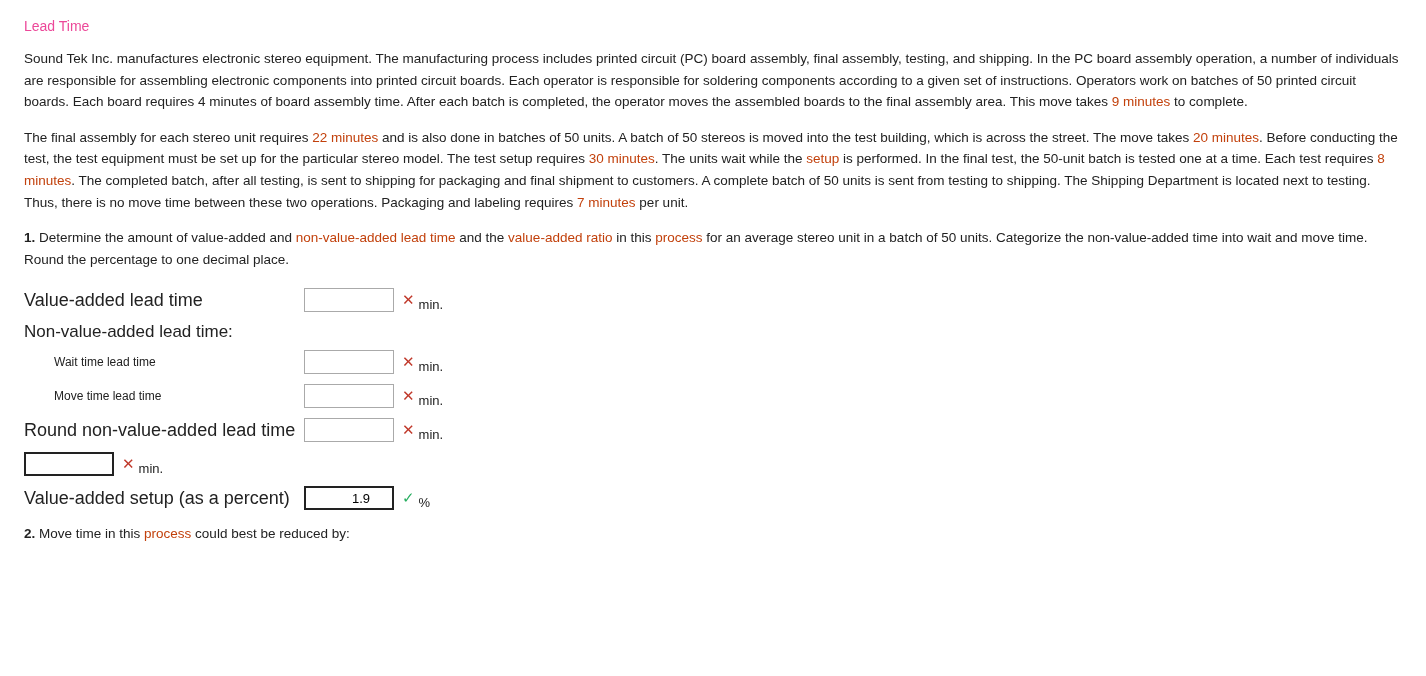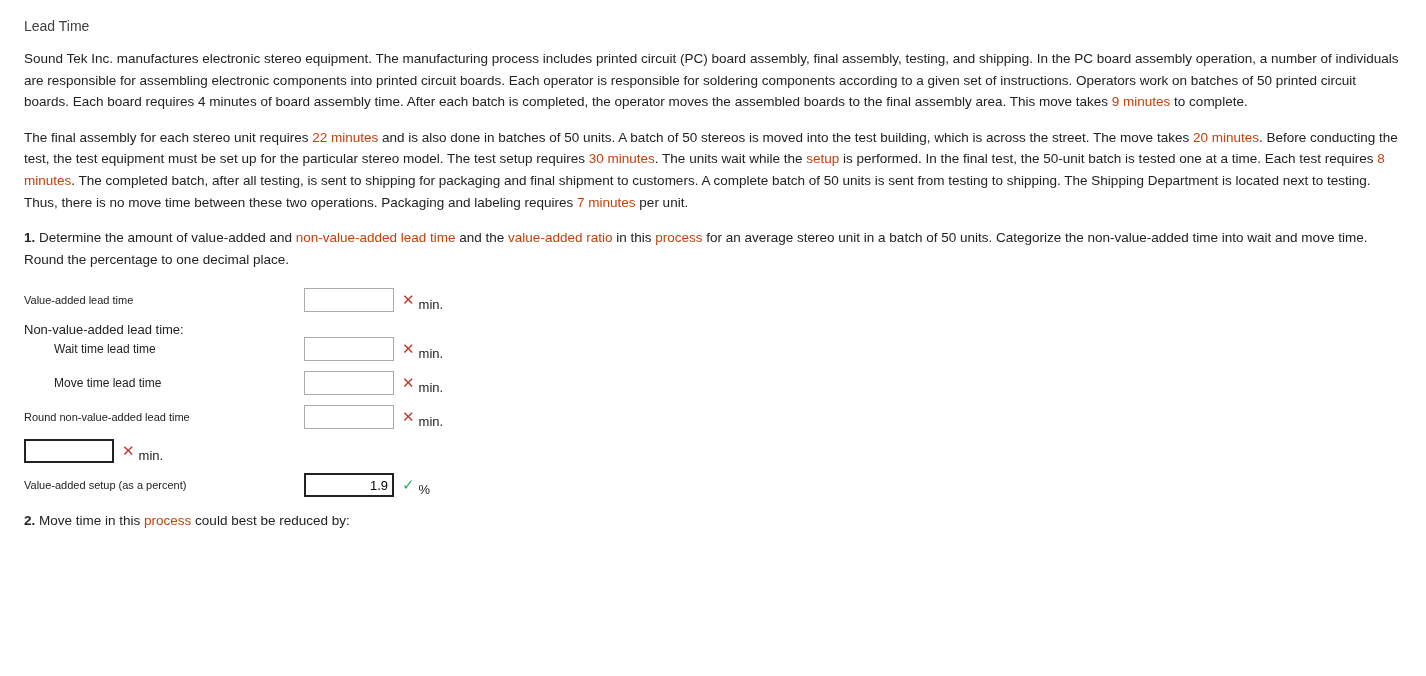--- a/index.html
+++ b/index.html
@@ -5,21 +5,21 @@
     * { box-sizing: border-box; margin: 0; padding: 0; }
     body {
       font-family: Arial, sans-serif;
       font-size: 13.5px;
       color: #222;
       background: #fff;
       padding: 18px 24px;
       max-width: 1426px;
     }
     .page-title {
-      color: #404040;
+      color: #ec4899;
       font-size: 14px;
       margin-bottom: 14px;
       font-weight: normal;
     }
     .paragraph {
       margin-bottom: 14px;
       line-height: 1.6;
     }
     .highlight-teal { color: #c2410c; }
     .question-label {
@@ -29,41 +29,41 @@
       margin-top: 18px;
       margin-bottom: 6px;
     }
     .form-row {
       display: flex;
       align-items: center;
       margin-bottom: 10px;
     }
     .form-row-label {
       min-width: 280px;
-      font-size: 11px;
+      font-size: 18px;
     }
     .form-row-label-indented {
       min-width: 280px;
       padding-left: 30px;
       font-size: 12px;
     }
     .form-input {
       border: 1px solid #aaa;
       width: 90px;
       height: 24px;
       font-size: 13px;
       padding: 2px 4px;
       text-align: right;
     }
     .form-input-wide {
       border: 1px solid #aaa;
       width: 90px;
       height: 24px;
       font-size: 13px;
-      padding: 2px 4px;
+      padding: 2px 22px;
       text-align: right;
       border: 2px solid #222;
     }
     .x-mark {
       color: #c0392b;
       font-size: 15px;
       margin-left: 8px;
       margin-right: 4px;
     }
     .check-mark {
@@ -71,21 +71,22 @@
       font-size: 15px;
       margin-left: 8px;
       margin-right: 4px;
     }
     .unit-label {
       font-size: 13px;
       color: #222;
       margin-top: 8px;
     }
     .nva-label {
-      font-size: 13px;
+      font-size: 17px;
+      margin-bottom: 8px;
     }
     .section-2 {
       margin-top: 16px;
     }
     .q2-label {
       font-size: 13.5px;
     }
   </style>
 </head>
 <body>

